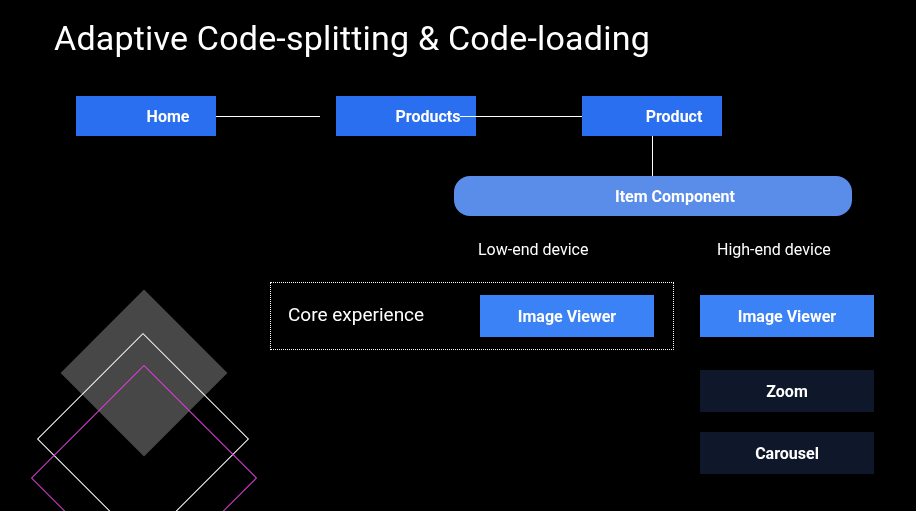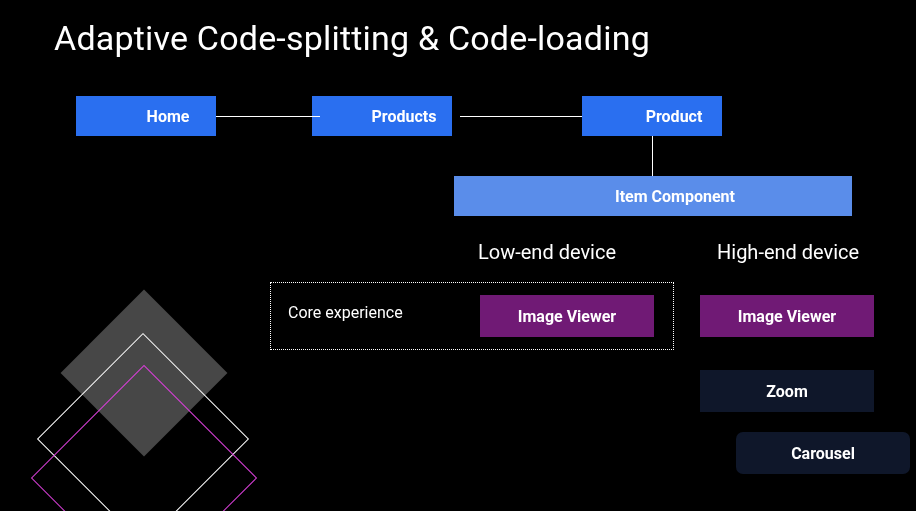--- a/index.html
+++ b/index.html
@@ -8,65 +8,65 @@
   .title { position: absolute; left: 54px; top: 18px; color: #fff; font-size: 34px; font-weight: 400; letter-spacing: 0.2px; }
 
   .node { position: absolute; display: flex; align-items: center; justify-content: center; color: #fff; font-weight: 700; font-size: 16px; padding-left: 44px; }
   .nav { background: #2a6ff0; height: 40px; width: 140px; }
   .item { background: #5a8dea; height: 40px; }
 
   .conn { position: absolute; background: #ffffff; }
   .conn.h { height: 1px; }
   .conn.v { width: 1px; }
 
-  .label { position: absolute; color: #fff; font-size: 20px; font-weight: 400; }
-  .sublabel { position: absolute; color: #fff; font-size: 16px; font-weight: 400; }
+  .label { position: absolute; color: #fff; font-size: 16px; font-weight: 400; }
+  .sublabel { position: absolute; color: #fff; font-size: 19px; font-weight: 400; }
 
   .dotted { position: absolute; border: 1px dotted #fff; }
 
   .pill { position: absolute; display: flex; align-items: center; justify-content: center; color: #fff; font-weight: 700; font-size: 16px; height: 42px; width: 174px; }
-  .pink { background: #701a75; }
+  .pink { background: #3b82f6; }
   .purple { background: #0f172a; }
 
   
   .art { position: absolute; left: 22px; top: 300px; width: 220px; height: 220px; }
   .diamond { position: absolute; transform: rotate(45deg); }
   .d1 { left: 63px; top: 14px; width: 118px; height: 118px; background: rgba(255,255,255,0.28); }
   .d2 { left: 46px; top: 64px; width: 150px; height: 150px; border: 1px solid #fff; background: transparent; }
   .d3 { left: 42px; top: 98px; width: 160px; height: 160px; border: 1px solid #d63fd6; background: transparent; }
 </style>
 </head>
 <body>
 
 <div class="stage">
 
   <div class="title">Adaptive Code-splitting &amp; Code-loading</div>
 
   <div class="node nav" style="left:76px; top:96px;">Home</div>
-  <div class="node nav" style="left:312px; top:96px;">Products</div>
+  <div class="node nav" style="left:336px; top:96px;">Products</div>
   <div class="node nav" style="left:582px; top:96px;text-align:right;">Product</div>
 
   <div class="conn h" style="left:216px; top:116px; width:104px;"></div>
   <div class="conn h" style="left:460px; top:116px; width:122px;"></div>
 
   <div class="conn v" style="left:652px; top:136px; height:40px;"></div>
 
-  <div class="node item" style="left:454px; top:176px; width:398px;">Item Component</div>
+  <div class="node item" style="left:454px; top:176px; width:398px;border-radius:16px;">Item Component</div>
 
   <div class="label" style="left:478px; top:240px;">Low-end device</div>
   <div class="label" style="left:702px; top:240px;margin-left:15px;">High-end device</div>
 
   <div class="dotted" style="left:270px; top:282px; width:404px; height:68px;"></div>
   <div class="sublabel" style="left:288px; top:303px;">Core experience</div>
 
   <div class="pill pink" style="left:480px; top:295px;">Image Viewer</div>
   <div class="pill pink" style="left:700px; top:295px;">Image Viewer</div>
 
   <div class="pill purple" style="left:700px; top:370px;">Zoom</div>
-  <div class="pill purple" style="left:736px; top:432px;border-radius:7px;">Carousel</div>
+  <div class="pill purple" style="left:700px; top:432px;">Carousel</div>
 
   <div class="art">
     <div class="diamond d1"></div>
     <div class="diamond d2"></div>
     <div class="diamond d3"></div>
   </div>
 
 </div>
 
 </body></html>

